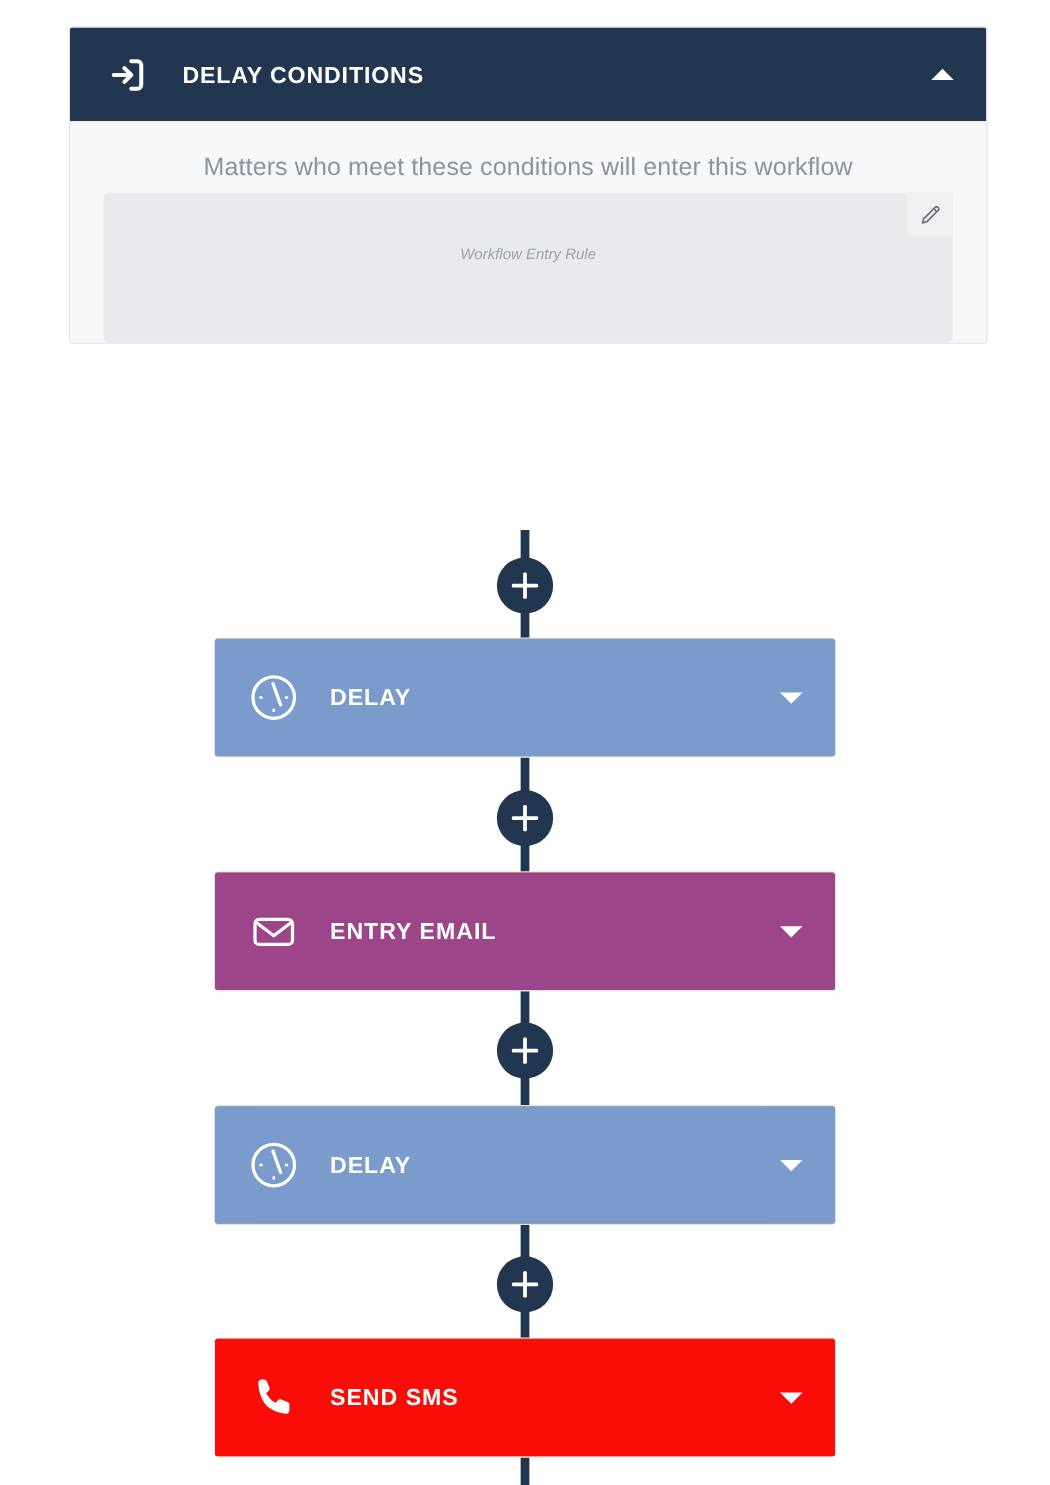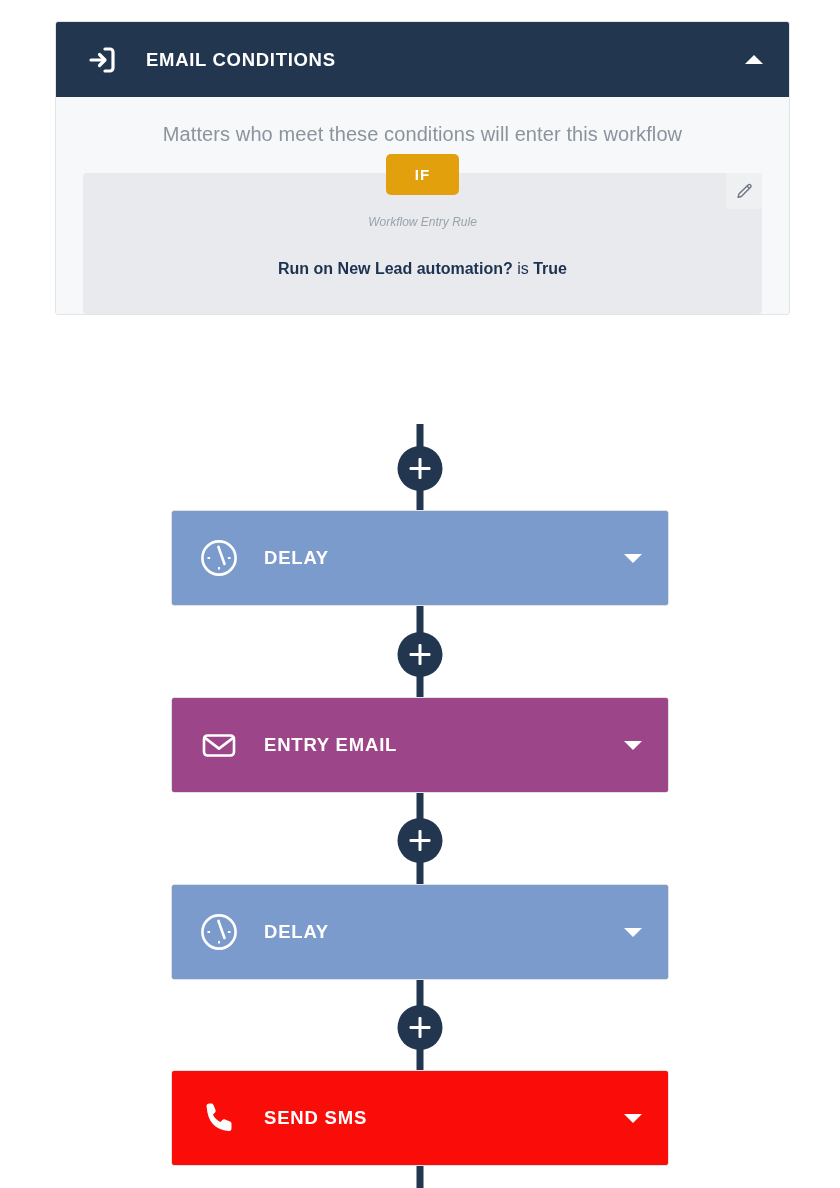--- a/index.html
+++ b/index.html
@@ -277,44 +277,38 @@
   <section class="entry-panel">
 
     <header class="entry-header">
       <span class="entry-icon">
         <svg width="34" height="34" viewBox="0 0 34 34" fill="none">
           <path d="M20 6h5a3 3 0 0 1 3 3v16a3 3 0 0 1-3 3h-5" stroke="#ffffff" stroke-width="3.2" stroke-linecap="round" stroke-linejoin="round"></path>
           <path d="M6 17h13" stroke="#ffffff" stroke-width="3.2" stroke-linecap="round"></path>
           <path d="M14.5 11.5 20 17l-5.5 5.5" stroke="#ffffff" stroke-width="3.2" stroke-linecap="round" stroke-linejoin="round"></path>
         </svg>
       </span>
-      <h1 class="entry-title">EMAIL CONDITIONS</h1>
+      <h1 class="entry-title">DELAY CONDITIONS</h1>
       <span class="collapse-caret">
         <span class="caret-up"></span>
       </span>
     </header>
 
     <div class="entry-body">
       <p class="entry-subtitle">Matters who meet these conditions will enter this workflow</p>
 
-      <div class="if-badge-row">
-        <div class="if-badge">IF</div>
-      </div>
 
       <div class="rule-card">
         <span class="rule-edit">
           <svg width="17" height="17" viewBox="0 0 17 17" fill="none">
             <path d="M12.1 1.9a1.7 1.7 0 0 1 2.4 2.4L5.3 13.5l-3.2.8.8-3.2 9.2-9.2z" stroke="#6e7683" stroke-width="1.4" stroke-linejoin="round"></path>
             <path d="M11 3l2.4 2.4" stroke="#6e7683" stroke-width="1.4"></path>
           </svg>
         </span>
         <div class="rule-label">Workflow Entry Rule</div>
-        <div class="rule-text">
-          <span class="b">Run on New Lead automation?</span><span class="n">&nbsp;</span><span class="n">is</span><span class="n">&nbsp;</span><span class="b">True</span>
-        </div>
       </div>
     </div>
 
   </section>
 
   <div class="plus-node" style="top:446px;">
     <span class="bar-h"></span>
       <span class="bar-v"></span>
   </div>
   <div class="plus-node" style="top:632px;">

